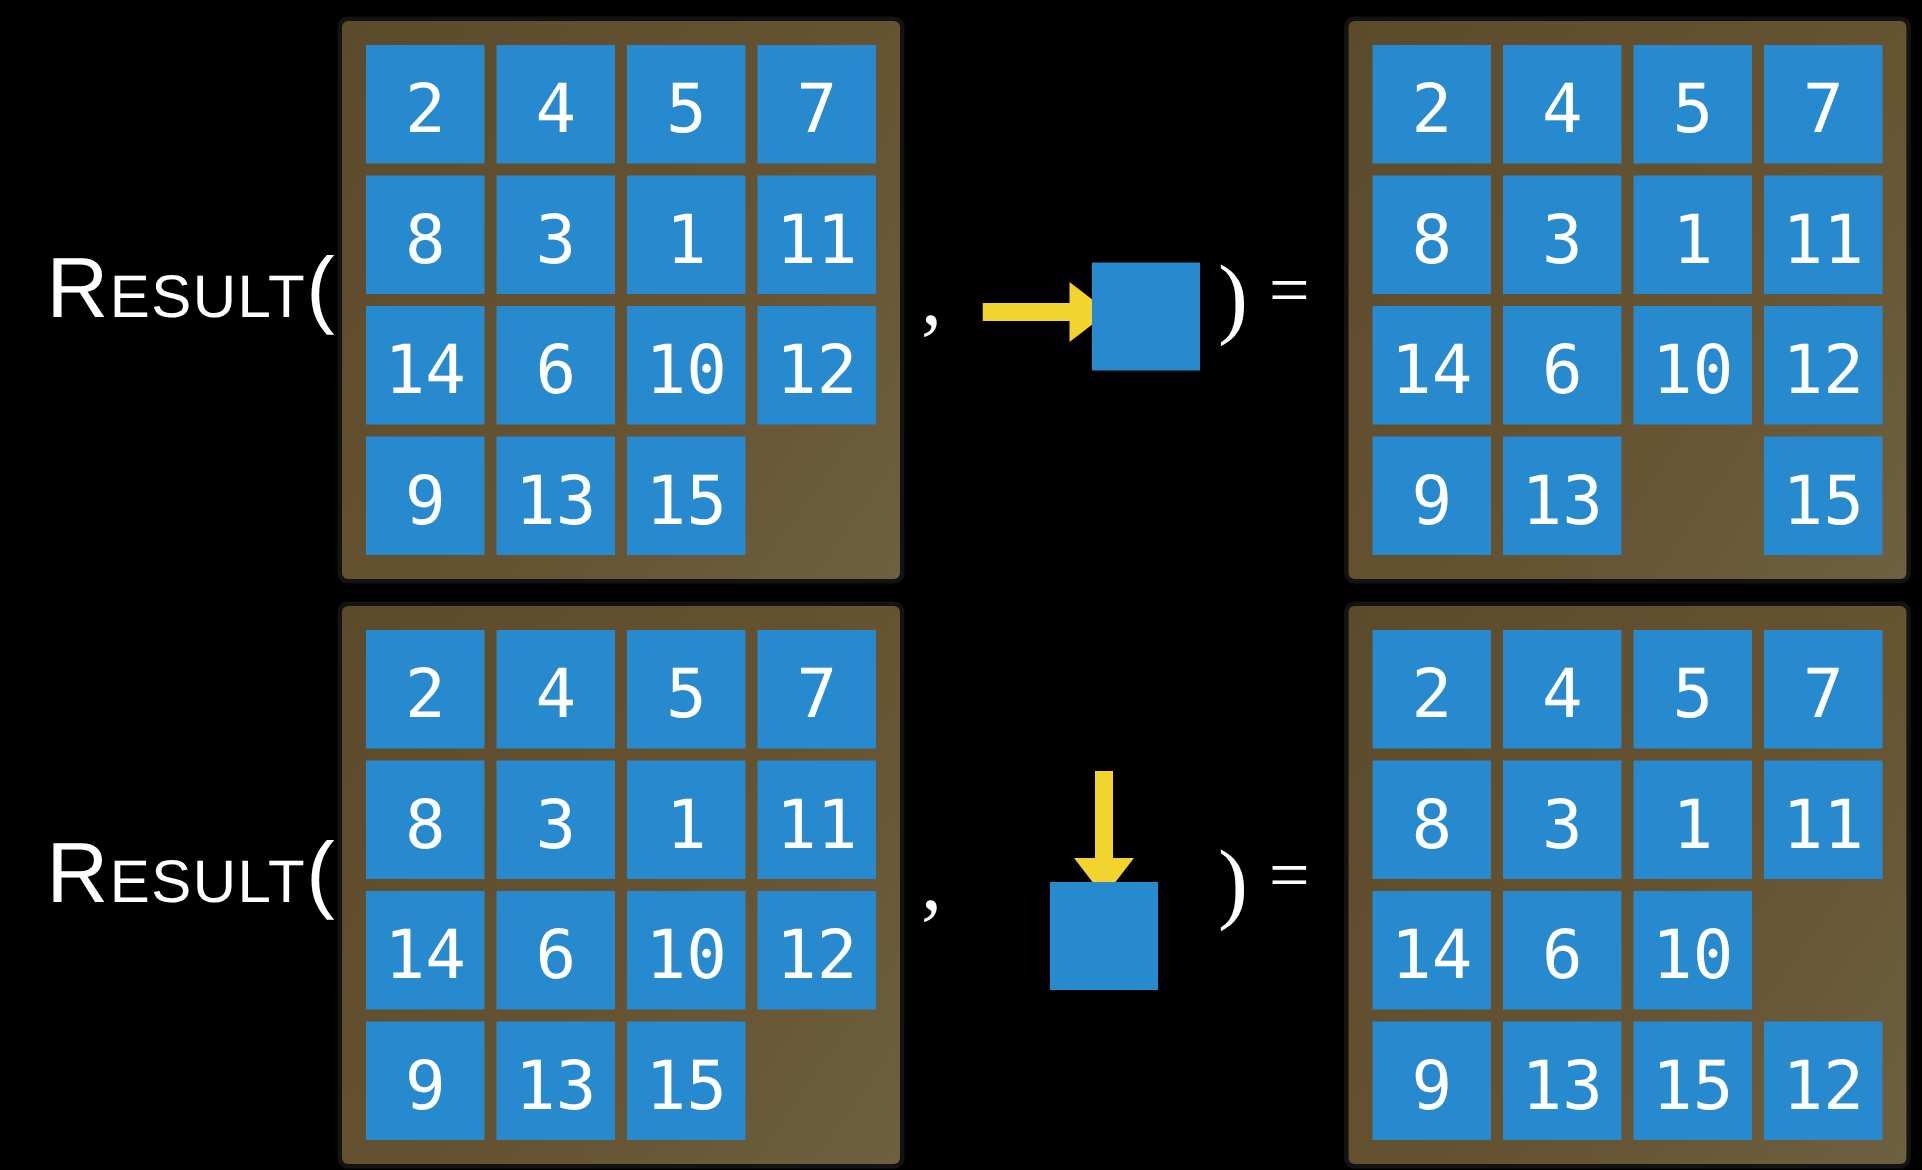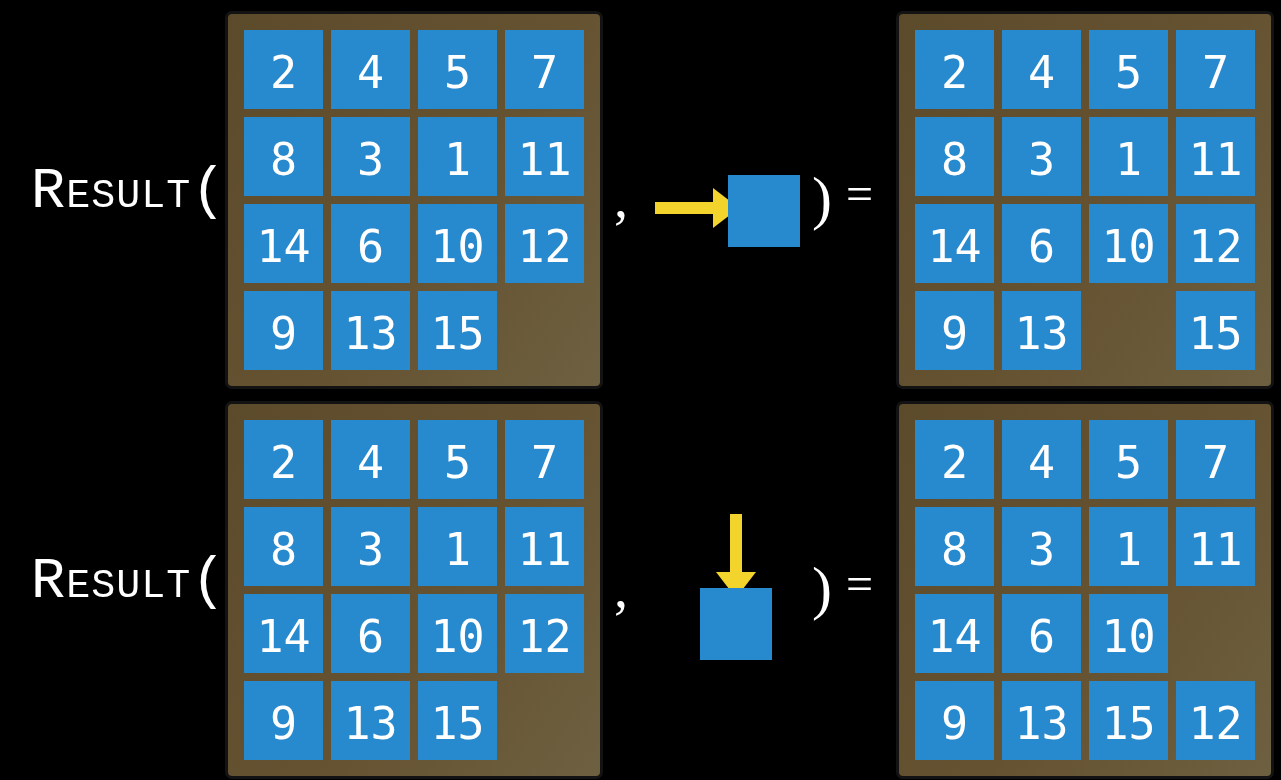--- a/index.html
+++ b/index.html
@@ -9,21 +9,21 @@
     position: relative;
     overflow: hidden;
     font-family: "Liberation Serif", serif;
   }
   .eq { position: absolute; left: 0; width: 1281px; height: 390px; }
   .eq1 { top: 0; }
   .eq2 { top: 390px; }
 
   .fn-label {
     position: absolute; left: 31px; top: 164px;
-    font-family: Liberation Mono, monospace;
+    font-family: Liberation Sans, sans-serif;
     font-variant: small-caps;
     font-size: 57px; line-height: 1;
     letter-spacing: 1px;
     color: #ffffff;
     white-space: nowrap;
   }
 
   .board {
     position: absolute; top: 14px;
     width: 340px; height: 340px;

